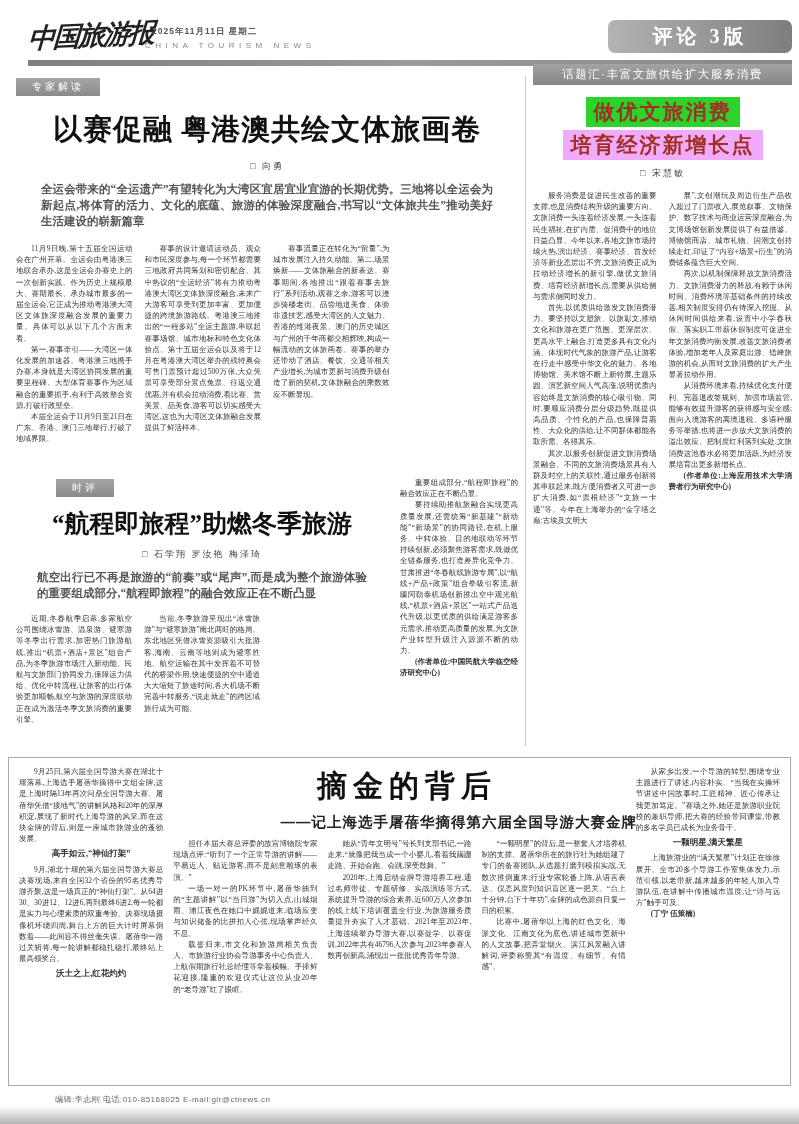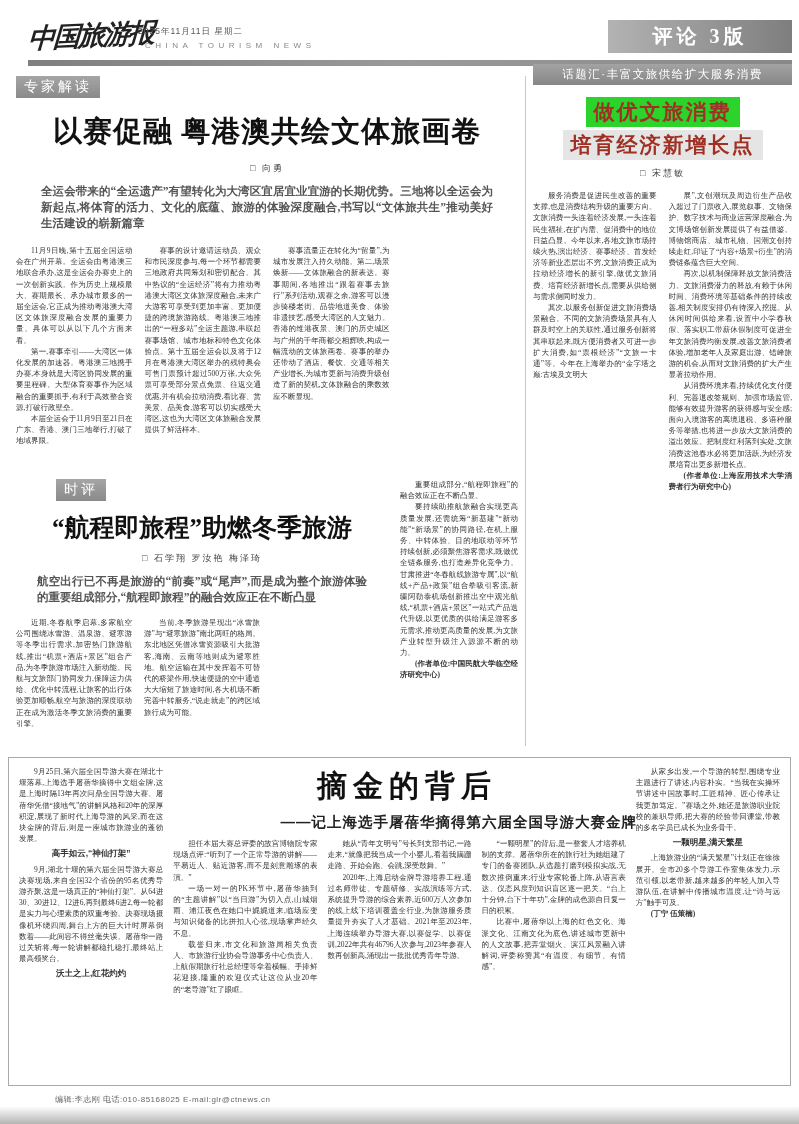--- a/index.html
+++ b/index.html
@@ -7,32 +7,32 @@
   body { font-family:"Liberation Sans", sans-serif; color:#2b2b2b; position:relative; overflow:hidden; }
 
   .page { position:absolute; inset:0; background:#fff; }
   .bottom-shadow { position:absolute; left:0; right:0; bottom:0; height:18px;
     background:linear-gradient(180deg, rgba(255,255,255,0) 0%, rgba(90,90,88,.45) 100%); }
 
   
   .masthead { position:absolute; left:28px; top:18px; width:110px; height:44px;
     font-family:"Liberation Serif", serif; font-weight:bold; font-style:italic;
     font-size:27px; letter-spacing:-2px; color:#222; transform:rotate(-3deg) skewX(-6deg); white-space:nowrap; }
-  .head-date { position:absolute; left:138px; top:26px; font-size:8.5px; color:#555; letter-spacing:1px; }
+  .head-date { position:absolute; left:152px; top:26px; font-size:8.5px; color:#555; letter-spacing:1px;font-weight:bold; }
   .head-en   { position:absolute; left:145px; top:41px; font-size:8px; color:#888; letter-spacing:4.5px; }
   .section-badge { position:absolute; left:608px; top:20px; width:184px; height:33px;
     background:linear-gradient(90deg,#b3b3b3,#7e7e7e); color:#fff; font-weight:bold;
     font-size:20px; letter-spacing:4px; display:flex; align-items:center; justify-content:center;
-    font-family:"Liberation Serif", serif; }
+    font-family:"Liberation Serif", serif;border-radius:7px; }
   .head-rule { position:absolute; left:28px; top:60px; width:764px; height:6px;
     background:linear-gradient(90deg,#7f7f7f,#9a9a9a 50%,#888); }
 
   
   .tagbox { display:inline-block; background:linear-gradient(180deg,#a5a5a5,#8a8a8a);
-    color:#fff; font-size:14px; letter-spacing:3px; padding:2px 8px; }
+    color:#fff; font-size:10px; letter-spacing:3px; padding:2px 16px; }
   .byline { text-align:center; font-size:9px; color:#444; letter-spacing:2px; }
   .lead { font-family:"Liberation Serif", serif; font-weight:bold; color:#555;
     font-size:11.5px; line-height:16px; text-align:justify; }
   .bodycol { font-size:7.5px; line-height:11.2px; text-align:justify; color:#333; overflow:hidden;
     font-family:"Liberation Serif", serif; }
   .bodycol p { text-indent:2em; margin:0; }
   .bodycol p.subhead { text-indent:0; text-align:center; font-weight:bold; font-size:8.5px;
     margin:4px 0; font-family:"Liberation Sans", sans-serif; }
   .bodycol p.attr { text-indent:2em; font-weight:bold; }
 
@@ -137,26 +137,27 @@
       </div>
     </div>
   </div>
 
   <div class="v-divider"></div>
 
   <div class="right-zone">
     <div class="topic-bar">话题汇·丰富文旅供给扩大服务消费</div>
     <div class="green-title">
       <span class="line" id="gt1" style="background: rgb(43, 211, 43); color: rgb(160, 48, 36);">做优文旅消费</span><br>
-      <span class="line" id="gt2" style="background: #e5e5e5; color: rgb(160, 48, 36);">培育经济新增长点</span>
+      <span class="line" id="gt2" style="background: #f0abfc; color: rgb(160, 48, 36);">培育经济新增长点</span>
     </div>
     <div class="byline topic-byline">□ 宋慧敏</div>
     <div class="cols2">
       <div class="bodycol">
           <p>服务消费是促进民生改善的重要支撑,也是消费结构升级的重要方向。文旅消费一头连着经济发展,一头连着民生福祉,在扩内需、促消费中的地位日益凸显。今年以来,各地文旅市场持续火热,演出经济、赛事经济、首发经济等新业态层出不穷,文旅消费正成为拉动经济增长的新引擎,做优文旅消费、培育经济新增长点,需要从供给侧与需求侧同时发力。</p>
+          <p>首先,以优质供给激发文旅消费潜力。要坚持以文塑旅、以旅彰文,推动文化和旅游在更广范围、更深层次、更高水平上融合,打造更多具有文化内涵、体现时代气象的旅游产品,让游客在行走中感受中华文化的魅力。各地博物馆、美术馆不断上新特展,主题乐园、演艺新空间人气高涨,说明优质内容始终是文旅消费的核心吸引物。同时,要顺应消费分层分级趋势,既提供高品质、个性化的产品,也保障普惠性、大众化的供给,让不同群体都能各取所需、各得其乐。</p>
           <p>其次,以服务创新促进文旅消费场景融合。不同的文旅消费场景具有人群及时空上的关联性,通过服务创新将其串联起来,既方便消费者又可进一步扩大消费,如“票根经济”“文旅一卡通”等。今年在上海举办的“金字塔之巅:古埃及文明大</p>
         </div>
       <div class="bodycol">
           <p>展”,文创潮玩及周边衍生产品收入超过了门票收入,展览叙事、文物保护、数字技术与商业运营深度融合,为文博场馆创新发展提供了有益借鉴。博物馆商店、城市礼物、国潮文创持续走红,印证了“内容+场景+衍生”的消费链条蕴含巨大空间。</p>
           <p>再次,以机制保障释放文旅消费活力。文旅消费潜力的释放,有赖于休闲时间、消费环境等基础条件的持续改善,相关制度安排仍有待深入挖掘。从休闲时间供给来看,设置中小学春秋假、落实职工带薪休假制度可促进全年文旅消费均衡发展,改善文旅消费者体验,增加老年人及家庭出游、错峰旅游的机会,从而对文旅消费的扩大产生显著拉动作用。</p>
           <p>从消费环境来看,持续优化支付便利、完善退改签规则、加强市场监管,能够有效提升游客的获得感与安全感;面向入境游客的离境退税、多语种服务等举措,也将进一步放大文旅消费的溢出效应。把制度红利落到实处,文旅消费这池春水必将更加活跃,为经济发展培育出更多新增长点。</p>
           <p class="attr">(作者单位:上海应用技术大学消费者行为研究中心)</p>
         </div>
     </div>
   </div>

